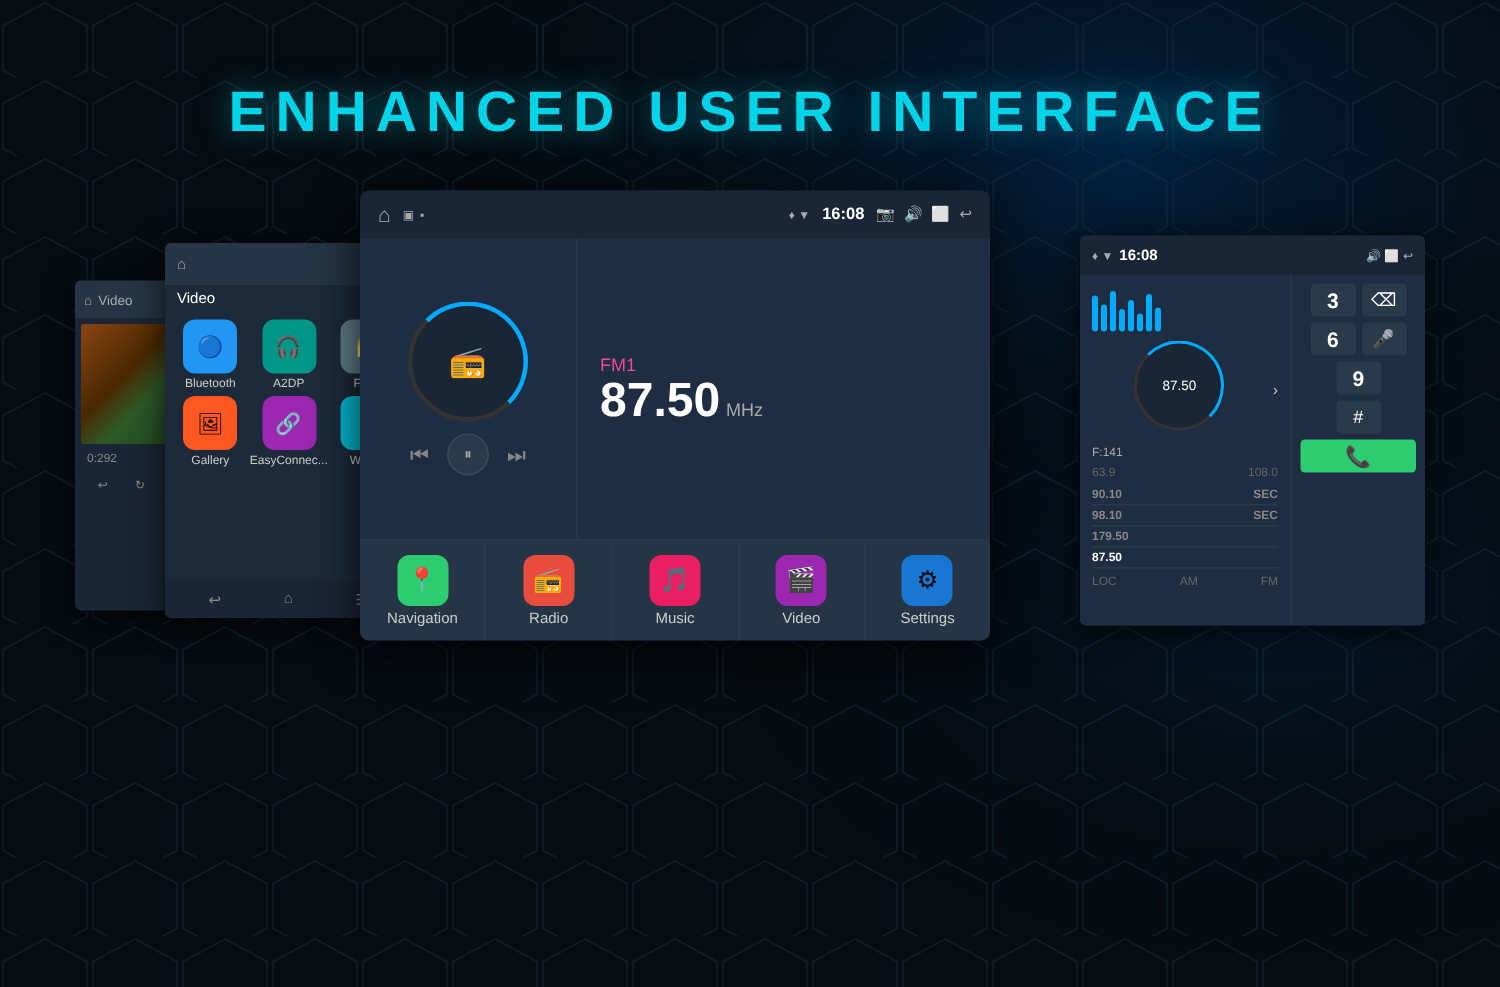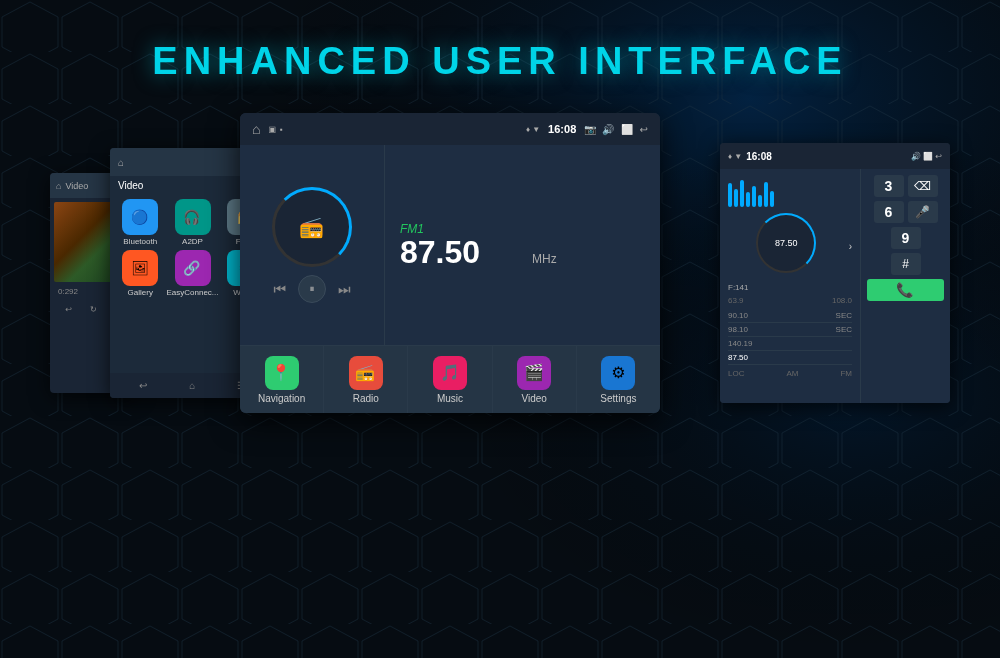--- a/index.html
+++ b/index.html
@@ -12,21 +12,21 @@
       overflow: hidden;
       position: relative;
     }
 
     .content {
       position: relative;
       z-index: 1;
       display: flex;
       flex-direction: column;
       align-items: center;
-      padding-top: 40px;
+      padding-top: 54px;
     }
 
     .main-title {
       color: #00d4e8;
       font-size: 38px;
       font-weight: bold;
       letter-spacing: 6px;
       text-transform: uppercase;
       text-align: center;
       margin-bottom: 20px;
@@ -357,34 +357,32 @@
     
     .fm-panel {
       flex: 1;
       background: #1e2d42;
       display: flex;
       flex-direction: column;
       justify-content: center;
       padding: 15px;
     }
     .fm-label {
-      color: #22c55e;
+      color: #ec4899;
       font-size: 12px;
-      font-style: italic;
     }
     .fm-freq {
       color: #fff;
       font-size: 32px;
       font-weight: bold;
       line-height: 1;
     }
     .fm-unit {
       color: #aaa;
       font-size: 12px;
-      margin-left: 48px;
     }
 
     
     .center-apps {
       display: flex;
       height: 68px;
       background: #253545;
       border-top: 1px solid #2a3a4a;
     }
     .center-app {
@@ -487,20 +485,21 @@
       display: flex;
       justify-content: space-between;
       margin-top: 4px;
     }
     .sr-left .freq-range span {
       color: #666;
       font-size: 8px;
     }
     .sr-left .freq-list {
       margin-top: 4px;
+      font-weight: bold;
     }
     .sr-left .freq-item {
       display: flex;
       justify-content: space-between;
       padding: 2px 0;
       border-bottom: 1px solid #2a3a4a;
     }
     .sr-left .freq-item span {
       color: #888;
       font-size: 8px;
@@ -785,21 +784,21 @@
           <div class="freq-list">
             <div class="freq-item">
               <span>90.10</span>
               <span>SEC</span>
             </div>
             <div class="freq-item">
               <span>98.10</span>
               <span>SEC</span>
             </div>
             <div class="freq-item">
-              <span>140.19</span>
+              <span>179.50</span>
               <span></span>
             </div>
             <div class="freq-item active">
               <span>87.50</span>
               <span></span>
             </div>
           </div>
           <div class="bottom-labels">
             <span>LOC</span>
             <span>AM</span>

